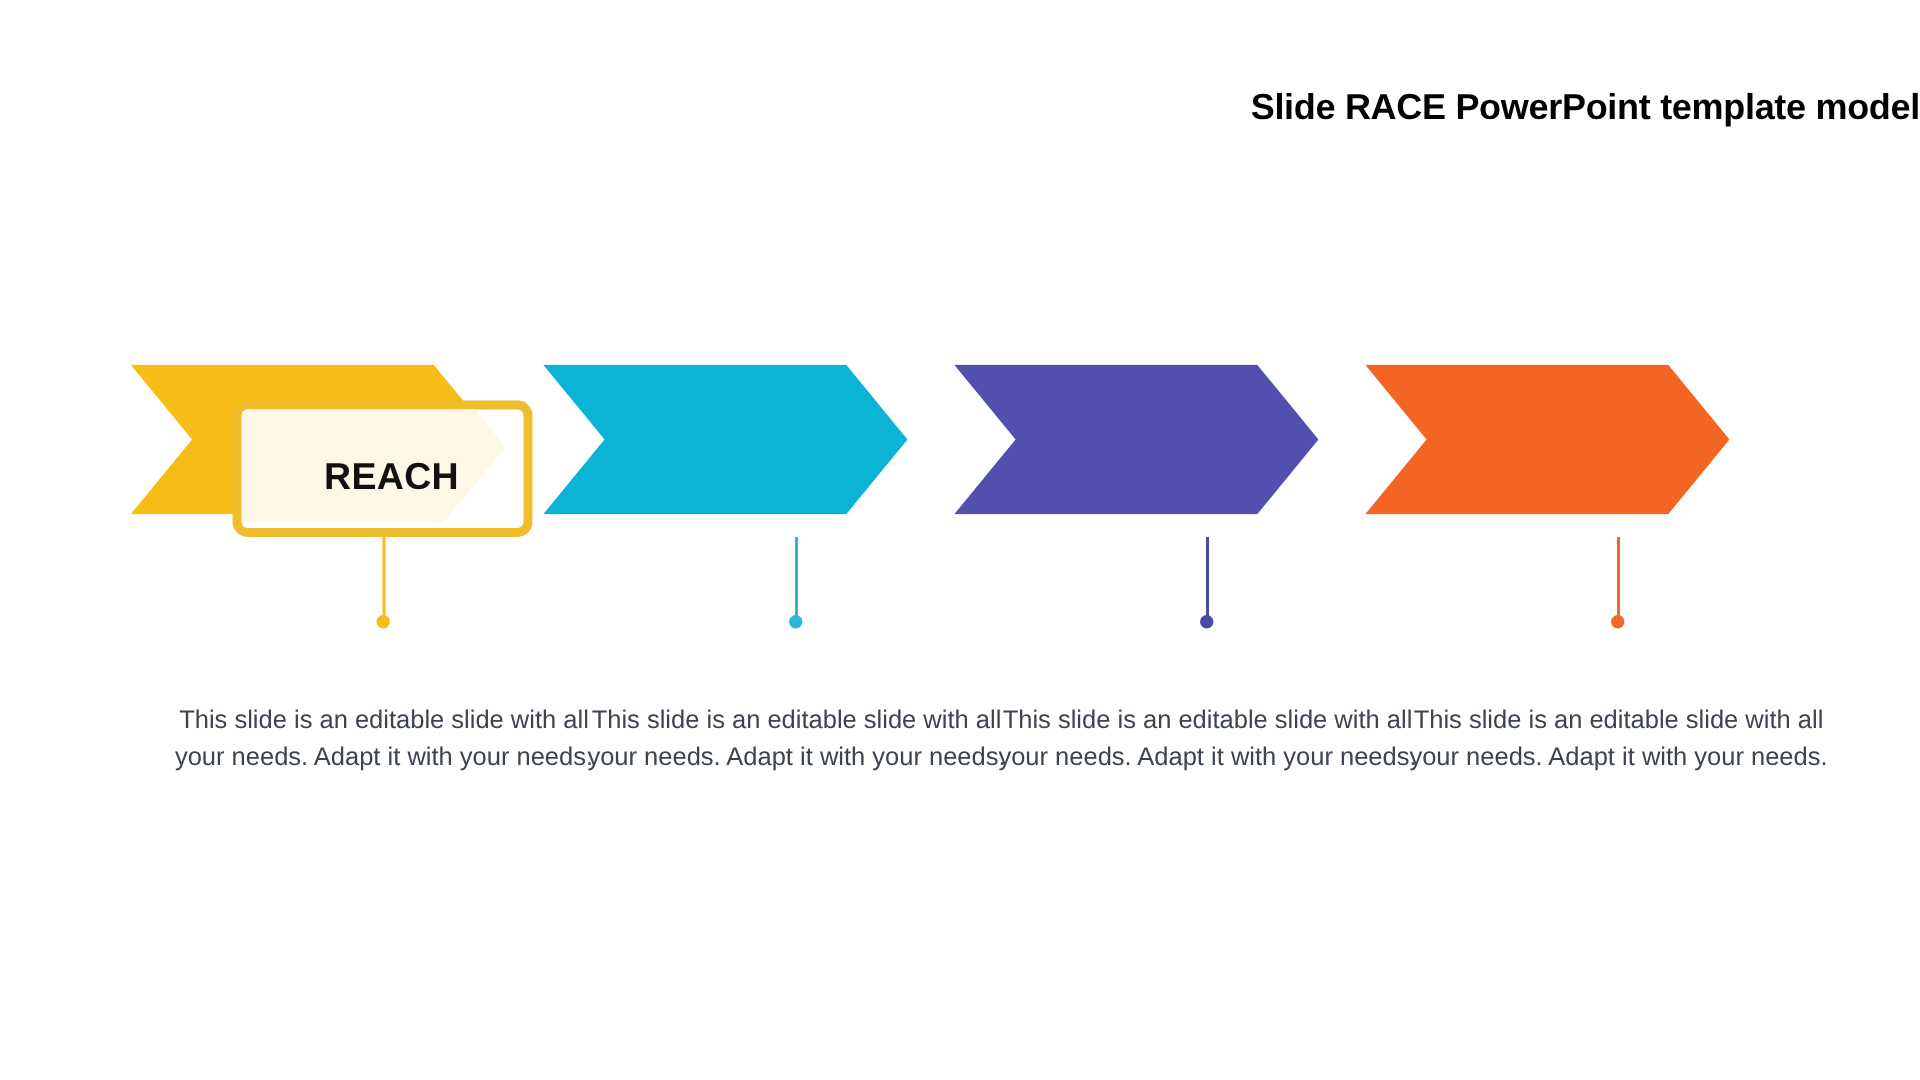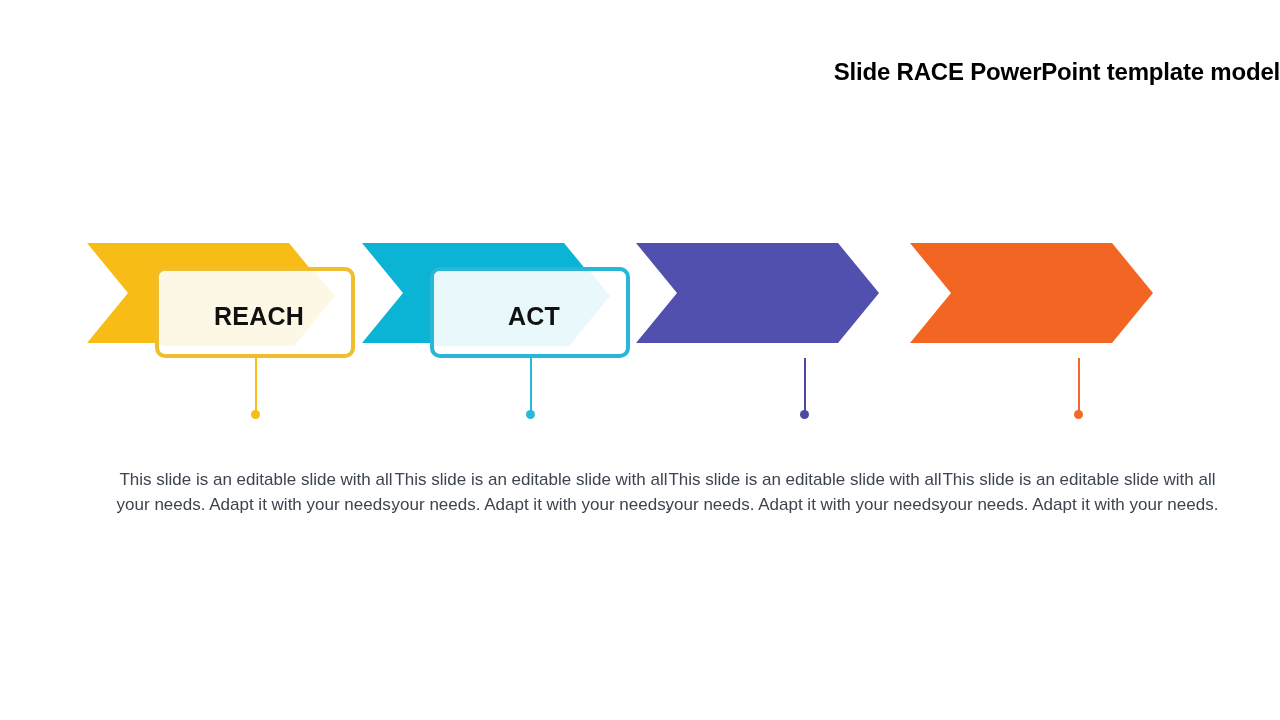--- a/index.html
+++ b/index.html
@@ -58,21 +58,21 @@
   }
 
   
   .card {
     position: absolute;
     left: 75px;
     top: 267px;
     width: 200px;
     height: 91px;
     background: #ffffff;
-    border: 4px solid #a21caf;
+    border: 6px solid #a21caf;
     border-radius: 10px;
     overflow: hidden;
     box-sizing: border-box;
   }
 
   
   .card-tint {
     position: absolute;
     left: 0;
     top: -25px;
@@ -146,24 +146,20 @@
       <div class="card-tint" style="background: rgb(253, 247, 230);"></div>
       <div class="card-label">REACH</div>
     </div>
     <div class="connector-line" style="background: rgb(247, 189, 22);"></div>
     <div class="connector-dot" style="background: rgb(247, 189, 22);"></div>
     <div class="desc" style="color: rgb(61, 68, 80);">This slide is an editable slide with all your needs. Adapt it with your needs.</div>
   </div>
 
   <div class="step step-1">
     <div class="chevron" style="background: rgb(11, 180, 212);"></div>
-    <div class="card" style="border-color: rgb(40, 183, 214);">
-      <div class="card-tint" style="background: rgb(232, 248, 251);"></div>
-      <div class="card-label">ACT</div>
-    </div>
     <div class="connector-line" style="background: rgb(43, 184, 216);"></div>
     <div class="connector-dot" style="background: rgb(43, 184, 216);"></div>
     <div class="desc" style="color: rgb(61, 68, 80);">This slide is an editable slide with all your needs. Adapt it with your needs.</div>
   </div>
 
   <div class="step step-2">
     <div class="chevron" style="background: rgb(81, 80, 174);"></div>
     <div class="connector-line" style="background: rgb(74, 74, 160);"></div>
     <div class="connector-dot" style="background: rgb(74, 74, 160);"></div>
     <div class="desc" style="color: rgb(61, 68, 80);">This slide is an editable slide with all your needs. Adapt it with your needs.</div>

